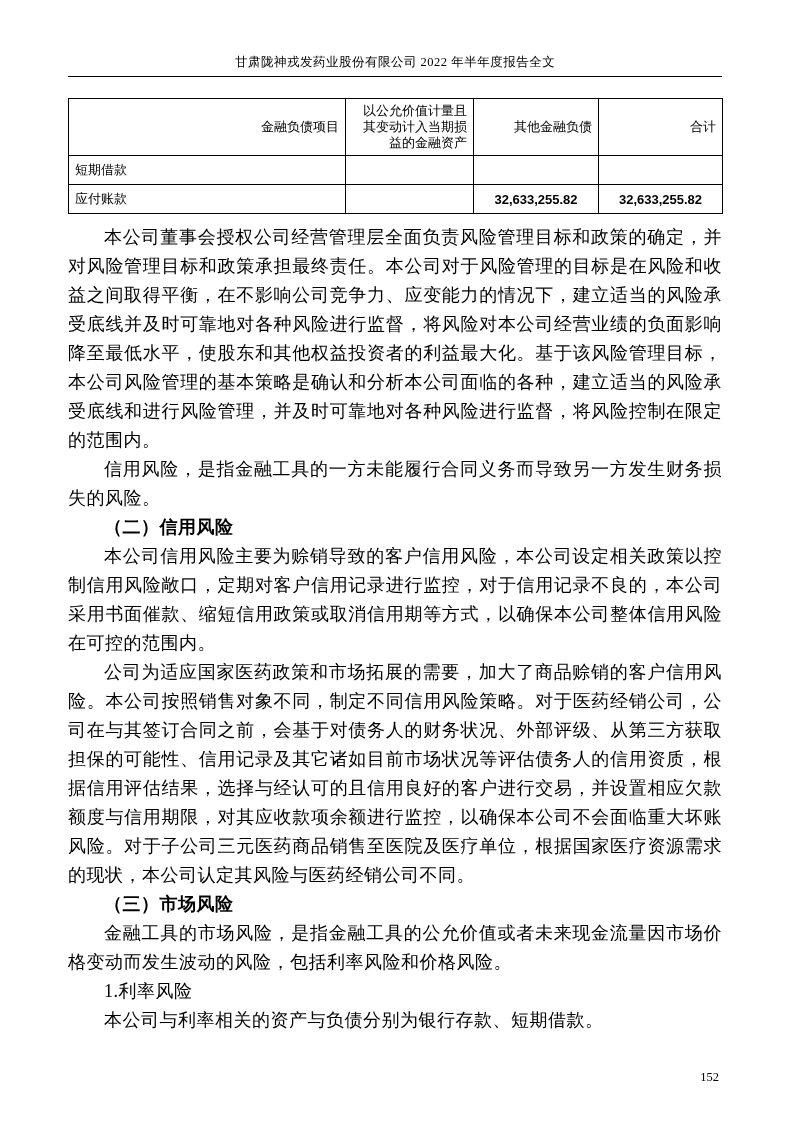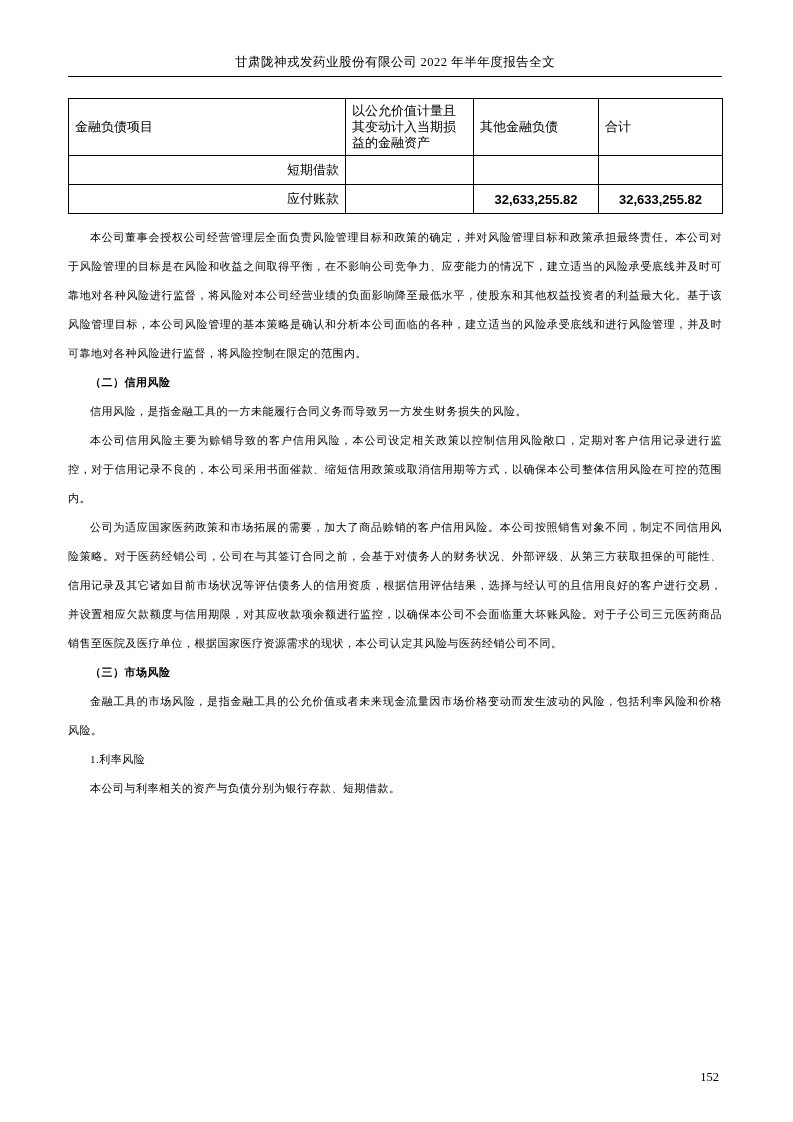--- a/index.html
+++ b/index.html
@@ -35,36 +35,36 @@
     table-layout: fixed;
   }
   table.fin-table th,
   table.fin-table td {
     border: 1px solid #000;
     font-size: 13px;
     vertical-align: middle;
   }
   table.fin-table th {
     font-weight: normal;
-    text-align: left;
+    text-align: right;
     padding: 4px 6px;
     line-height: 16px;
     height: 48px;
   }
   table.fin-table td {
     height: 29px;
     padding: 2px 6px;
   }
-  td.cell-item { text-align: right; padding-left: 8px; }
+  td.cell-item { text-align: left; padding-left: 8px; }
   td.cell-num  { text-align: center; font-weight: bold; font-family: "Liberation Sans", "DejaVu Sans", sans-serif; font-size: 12px; }
   .body-text {
     margin-top: 9px;
   }
   .para {
-    font-size: 11px;
+    font-size: 18px;
     line-height: 29px;
     text-align: justify;
     text-indent: 2em;
     letter-spacing: 0.5px;
   }
   .para.heading {
     font-weight: bold;
   }
   .page-number {
     position: absolute;
@@ -107,22 +107,22 @@
           <td class="cell-item">应付账款</td>
           <td class="cell-num"></td>
           <td class="cell-num">32,633,255.82</td>
           <td class="cell-num">32,633,255.82</td>
         </tr>
       </tbody>
     </table>
 
     <div class="body-text">
       <p class="para">本公司董事会授权公司经营管理层全面负责风险管理目标和政策的确定，并对风险管理目标和政策承担最终责任。本公司对于风险管理的目标是在风险和收益之间取得平衡，在不影响公司竞争力、应变能力的情况下，建立适当的风险承受底线并及时可靠地对各种风险进行监督，将风险对本公司经营业绩的负面影响降至最低水平，使股东和其他权益投资者的利益最大化。基于该风险管理目标，本公司风险管理的基本策略是确认和分析本公司面临的各种，建立适当的风险承受底线和进行风险管理，并及时可靠地对各种风险进行监督，将风险控制在限定的范围内。</p>
+      <p class="para">信用风险，是指金融工具的一方未能履行合同义务而导致另一方发生财务损失的风险。</p>
       <p class="para heading">（二）信用风险</p>
-      <p class="para">信用风险，是指金融工具的一方未能履行合同义务而导致另一方发生财务损失的风险。</p>
       <p class="para">本公司信用风险主要为赊销导致的客户信用风险，本公司设定相关政策以控制信用风险敞口，定期对客户信用记录进行监控，对于信用记录不良的，本公司采用书面催款、缩短信用政策或取消信用期等方式，以确保本公司整体信用风险在可控的范围内。</p>
       <p class="para">公司为适应国家医药政策和市场拓展的需要，加大了商品赊销的客户信用风险。本公司按照销售对象不同，制定不同信用风险策略。对于医药经销公司，公司在与其签订合同之前，会基于对债务人的财务状况、外部评级、从第三方获取担保的可能性、信用记录及其它诸如目前市场状况等评估债务人的信用资质，根据信用评估结果，选择与经认可的且信用良好的客户进行交易，并设置相应欠款额度与信用期限，对其应收款项余额进行监控，以确保本公司不会面临重大坏账风险。对于子公司三元医药商品销售至医院及医疗单位，根据国家医疗资源需求的现状，本公司认定其风险与医药经销公司不同。</p>
       <p class="para heading">（三）市场风险</p>
       <p class="para">金融工具的市场风险，是指金融工具的公允价值或者未来现金流量因市场价格变动而发生波动的风险，包括利率风险和价格风险。</p>
       <p class="para">1.利率风险</p>
       <p class="para">本公司与利率相关的资产与负债分别为银行存款、短期借款。</p>
     </div>
 
   </div>
 

